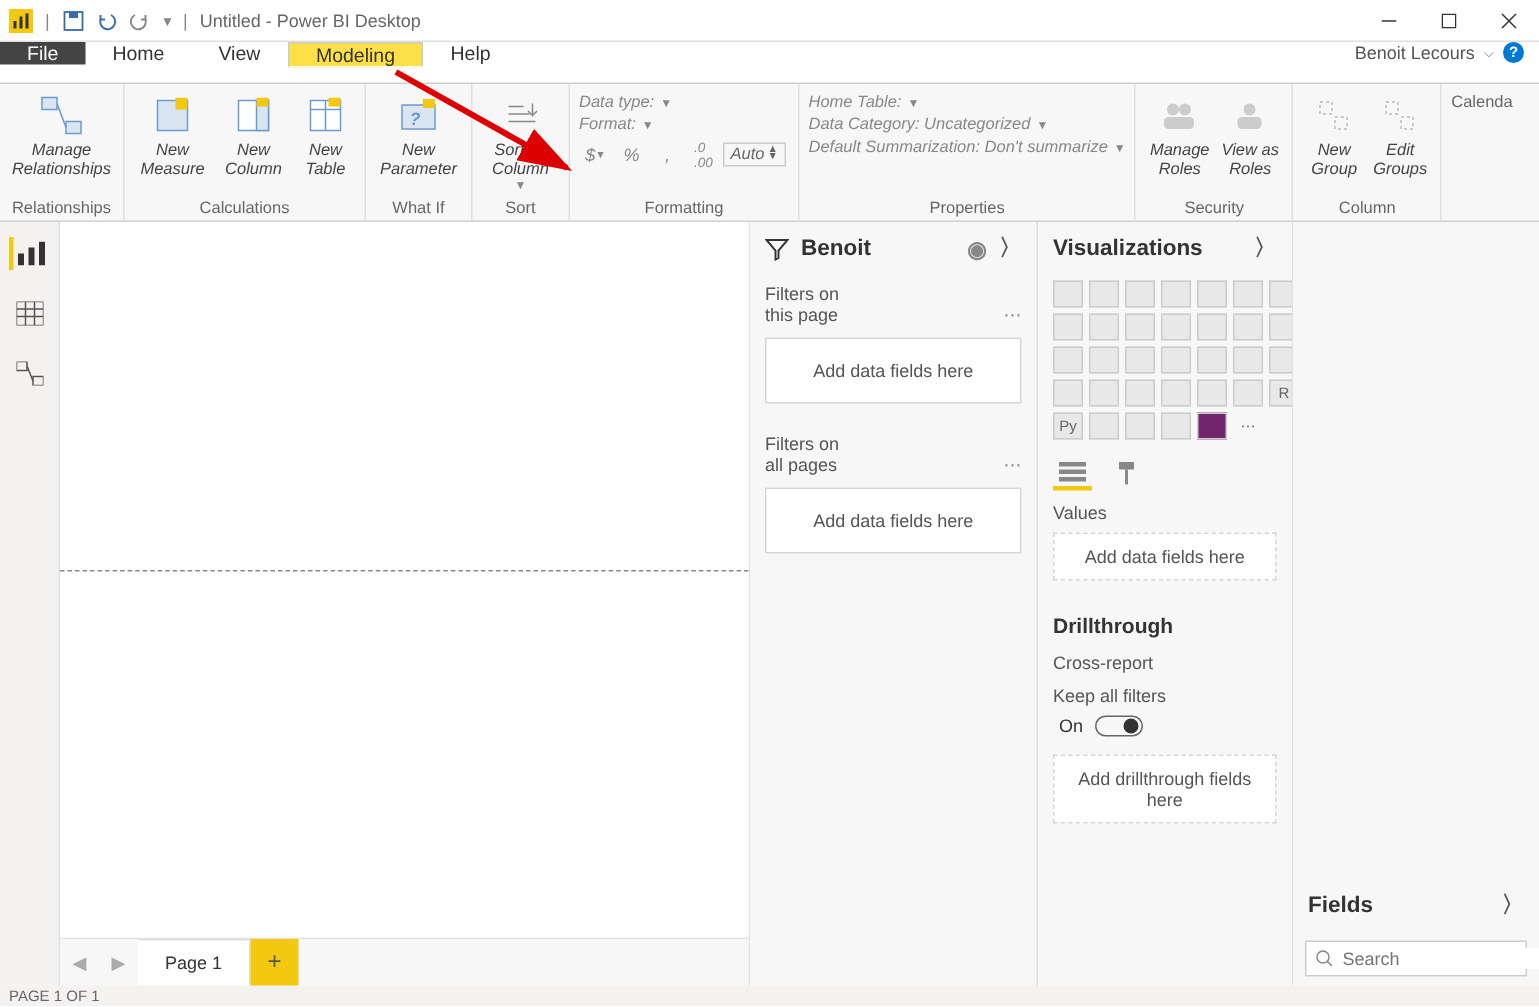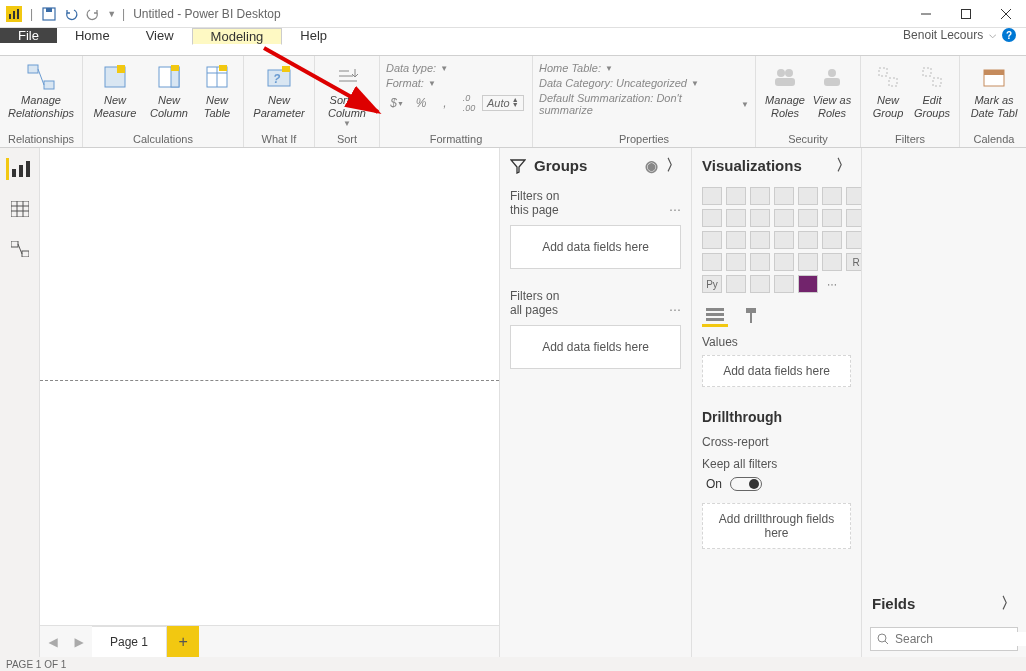--- a/index.html
+++ b/index.html
@@ -7,21 +7,21 @@
 .titlebar { height: 28px; background: #fff; display: flex; align-items: center; border-bottom: 1px solid #e0e0e0; }
 .titlebar .qat { display: flex; align-items: center; gap: 2px; padding: 0 4px; }
 .qat-icon { width: 20px; height: 20px; display: flex; align-items: center; justify-content: center; cursor: pointer; }
 .titlebar .sep { color: #888; margin: 0 4px; }
 .titlebar .title { color: #666; font-size: 12px; }
 .win-controls { margin-left: auto; display: flex; }
 .win-btn { width: 40px; height: 28px; display: flex; align-items: center; justify-content: center; cursor: pointer; }
 .menubar { height: 28px; background: #fff; display: flex; align-items: flex-start; border-bottom: 1px solid #d0d0d0; }
 .menu-file { background: #444; color: #fff; padding: 0 18px; display: flex; align-items: center; cursor: pointer; font-size: 13px; }
 .menu-item { padding: 0 18px; display: flex; align-items: center; cursor: pointer; font-size: 13px; color: #333; }
-.menu-item.active { background: #fef9c3; border: 1px solid #ccc; border-bottom: 1px solid #fff; margin-bottom: -1px; }
+.menu-item.active { background: #fde047; border: 1px solid #ccc; border-bottom: 1px solid #fff; margin-bottom: -1px; }
 .user-area { margin-left: auto; display: flex; align-items: center; padding: 0 10px; gap: 6px; color: #555; font-size: 12px; }
 .ribbon { height: 92px; background: #f7f7f7; border-bottom: 1px solid #d0d0d0; display: flex; position: relative; overflow: hidden; }
 .ribbon-group { border-right: 1px solid #e0e0e0; padding: 4px 6px 0 6px; display: flex; flex-direction: column; }
 .ribbon-group-body { flex: 1; display: flex; align-items: flex-start; gap: 2px; font-style: italic; }
 .ribbon-group-label { text-align: center; font-size: 11px; color: #666; padding: 2px 0; }
 .rbtn { display: flex; flex-direction: column; align-items: center; justify-content: flex-start; width: 52px; padding: 2px 0; cursor: pointer; font-size: 11px; color: #444; text-align: center; line-height: 1.15; }
 .rbtn .ricon { width: 30px; height: 30px; margin-bottom: 2px; display:flex; align-items:center; justify-content:center; }
 .prop-list { display: flex; flex-direction: column; gap: 3px; font-size: 11px; color: #888; padding-top: 2px; }
 .prop-row { display: flex; align-items: center; gap: 4px; }
 .fmt-row { display:flex; gap:2px; align-items:center; }
@@ -299,34 +299,23 @@
       <div class="rbtn" style="width:42px">
           <span class="ricon">
             <svg width="22" height="22">
               <rect x="2" y="2" width="8" height="8" fill="none" stroke="#bbb" stroke-dasharray="2"></rect>
               <rect x="12" y="12" width="8" height="8" fill="none" stroke="#bbb" stroke-dasharray="2"></rect>
             </svg>
           </span>
           <span>Edit Groups</span>
         </div>
     </div>
-    <div class="ribbon-group-label">Filters</div>
+    <div class="ribbon-group-label">Column</div>
   </div>
   <div class="ribbon-group" style="border-right:none">
-    <div class="ribbon-group-body">
-      <div class="rbtn" style="width:56px">
-          <span class="ricon">
-            <svg width="24" height="22">
-              <rect x="2" y="4" width="20" height="16" fill="#fff" stroke="#c58b5c"></rect>
-              <rect x="2" y="4" width="20" height="5" fill="#c58b5c"></rect>
-            </svg>
-          </span>
-          <span>Mark as Date Tabl</span>
-        </div>
-    </div>
     <div class="ribbon-group-label">Calenda</div>
   </div>
 </div>
 
 <svg class="red-arrow" width="140" height="80">
   <defs>
       <marker id="ah" markerWidth="10" markerHeight="10" refX="8" refY="3" orient="auto">
         <path d="M0,0 L0,6 L9,3 z" fill="#d00"></path>
       </marker>
     </defs>
@@ -372,21 +361,21 @@
     </div>
   </div>
 
   <div class="panel panel-filters">
     <div class="panel-head">
       <span>
           <svg width="16" height="16">
             <path d="M1 2 L15 2 L9 9 L9 14 L7 15 L7 9 Z" fill="none" stroke="#333" stroke-width="1.3"></path>
           </svg>
         </span>
-      <span>Groups</span>
+      <span>Benoit</span>
       <span class="spacer"></span>
       <span style="color:#888">◉</span>
       <span class="chev">〉</span>
     </div>
     <div class="filter-section-hdr">
         <span>Filters on this page</span>
         <span class="spacer" style="flex:1"></span>
         <span style="color:#888">⋯</span>
       </div>
     <div class="drop-box">Add data fields here</div>

